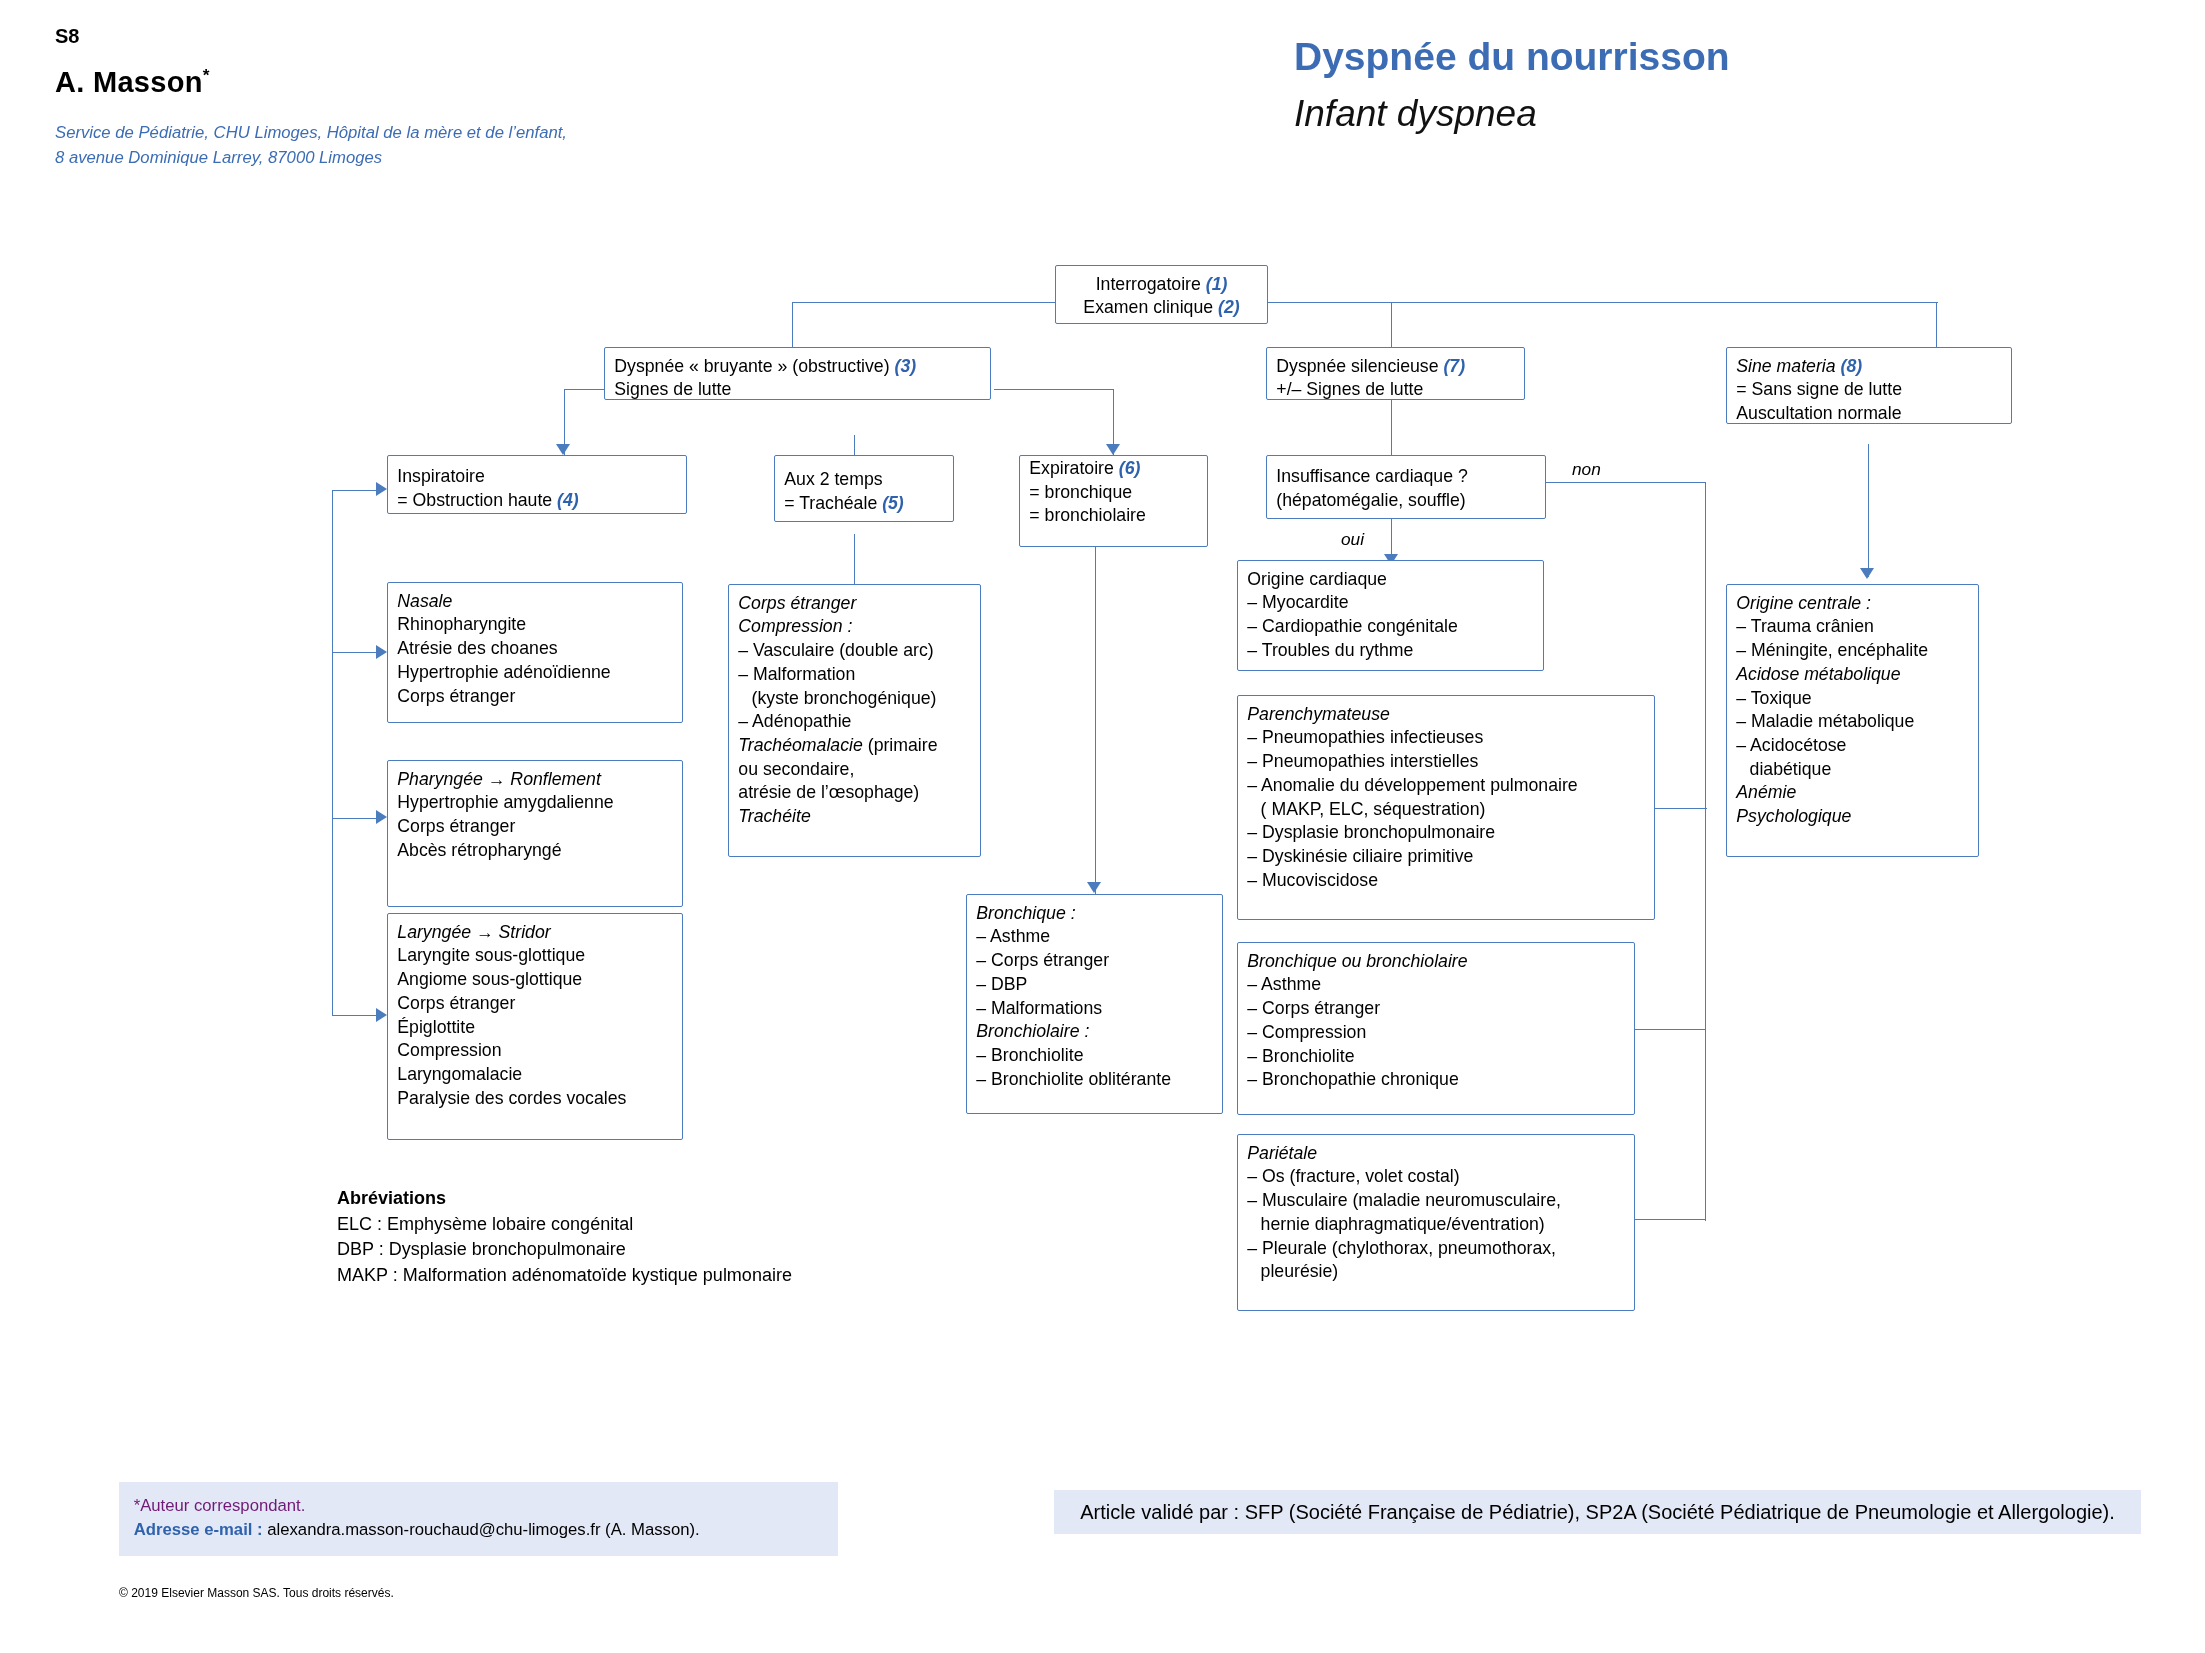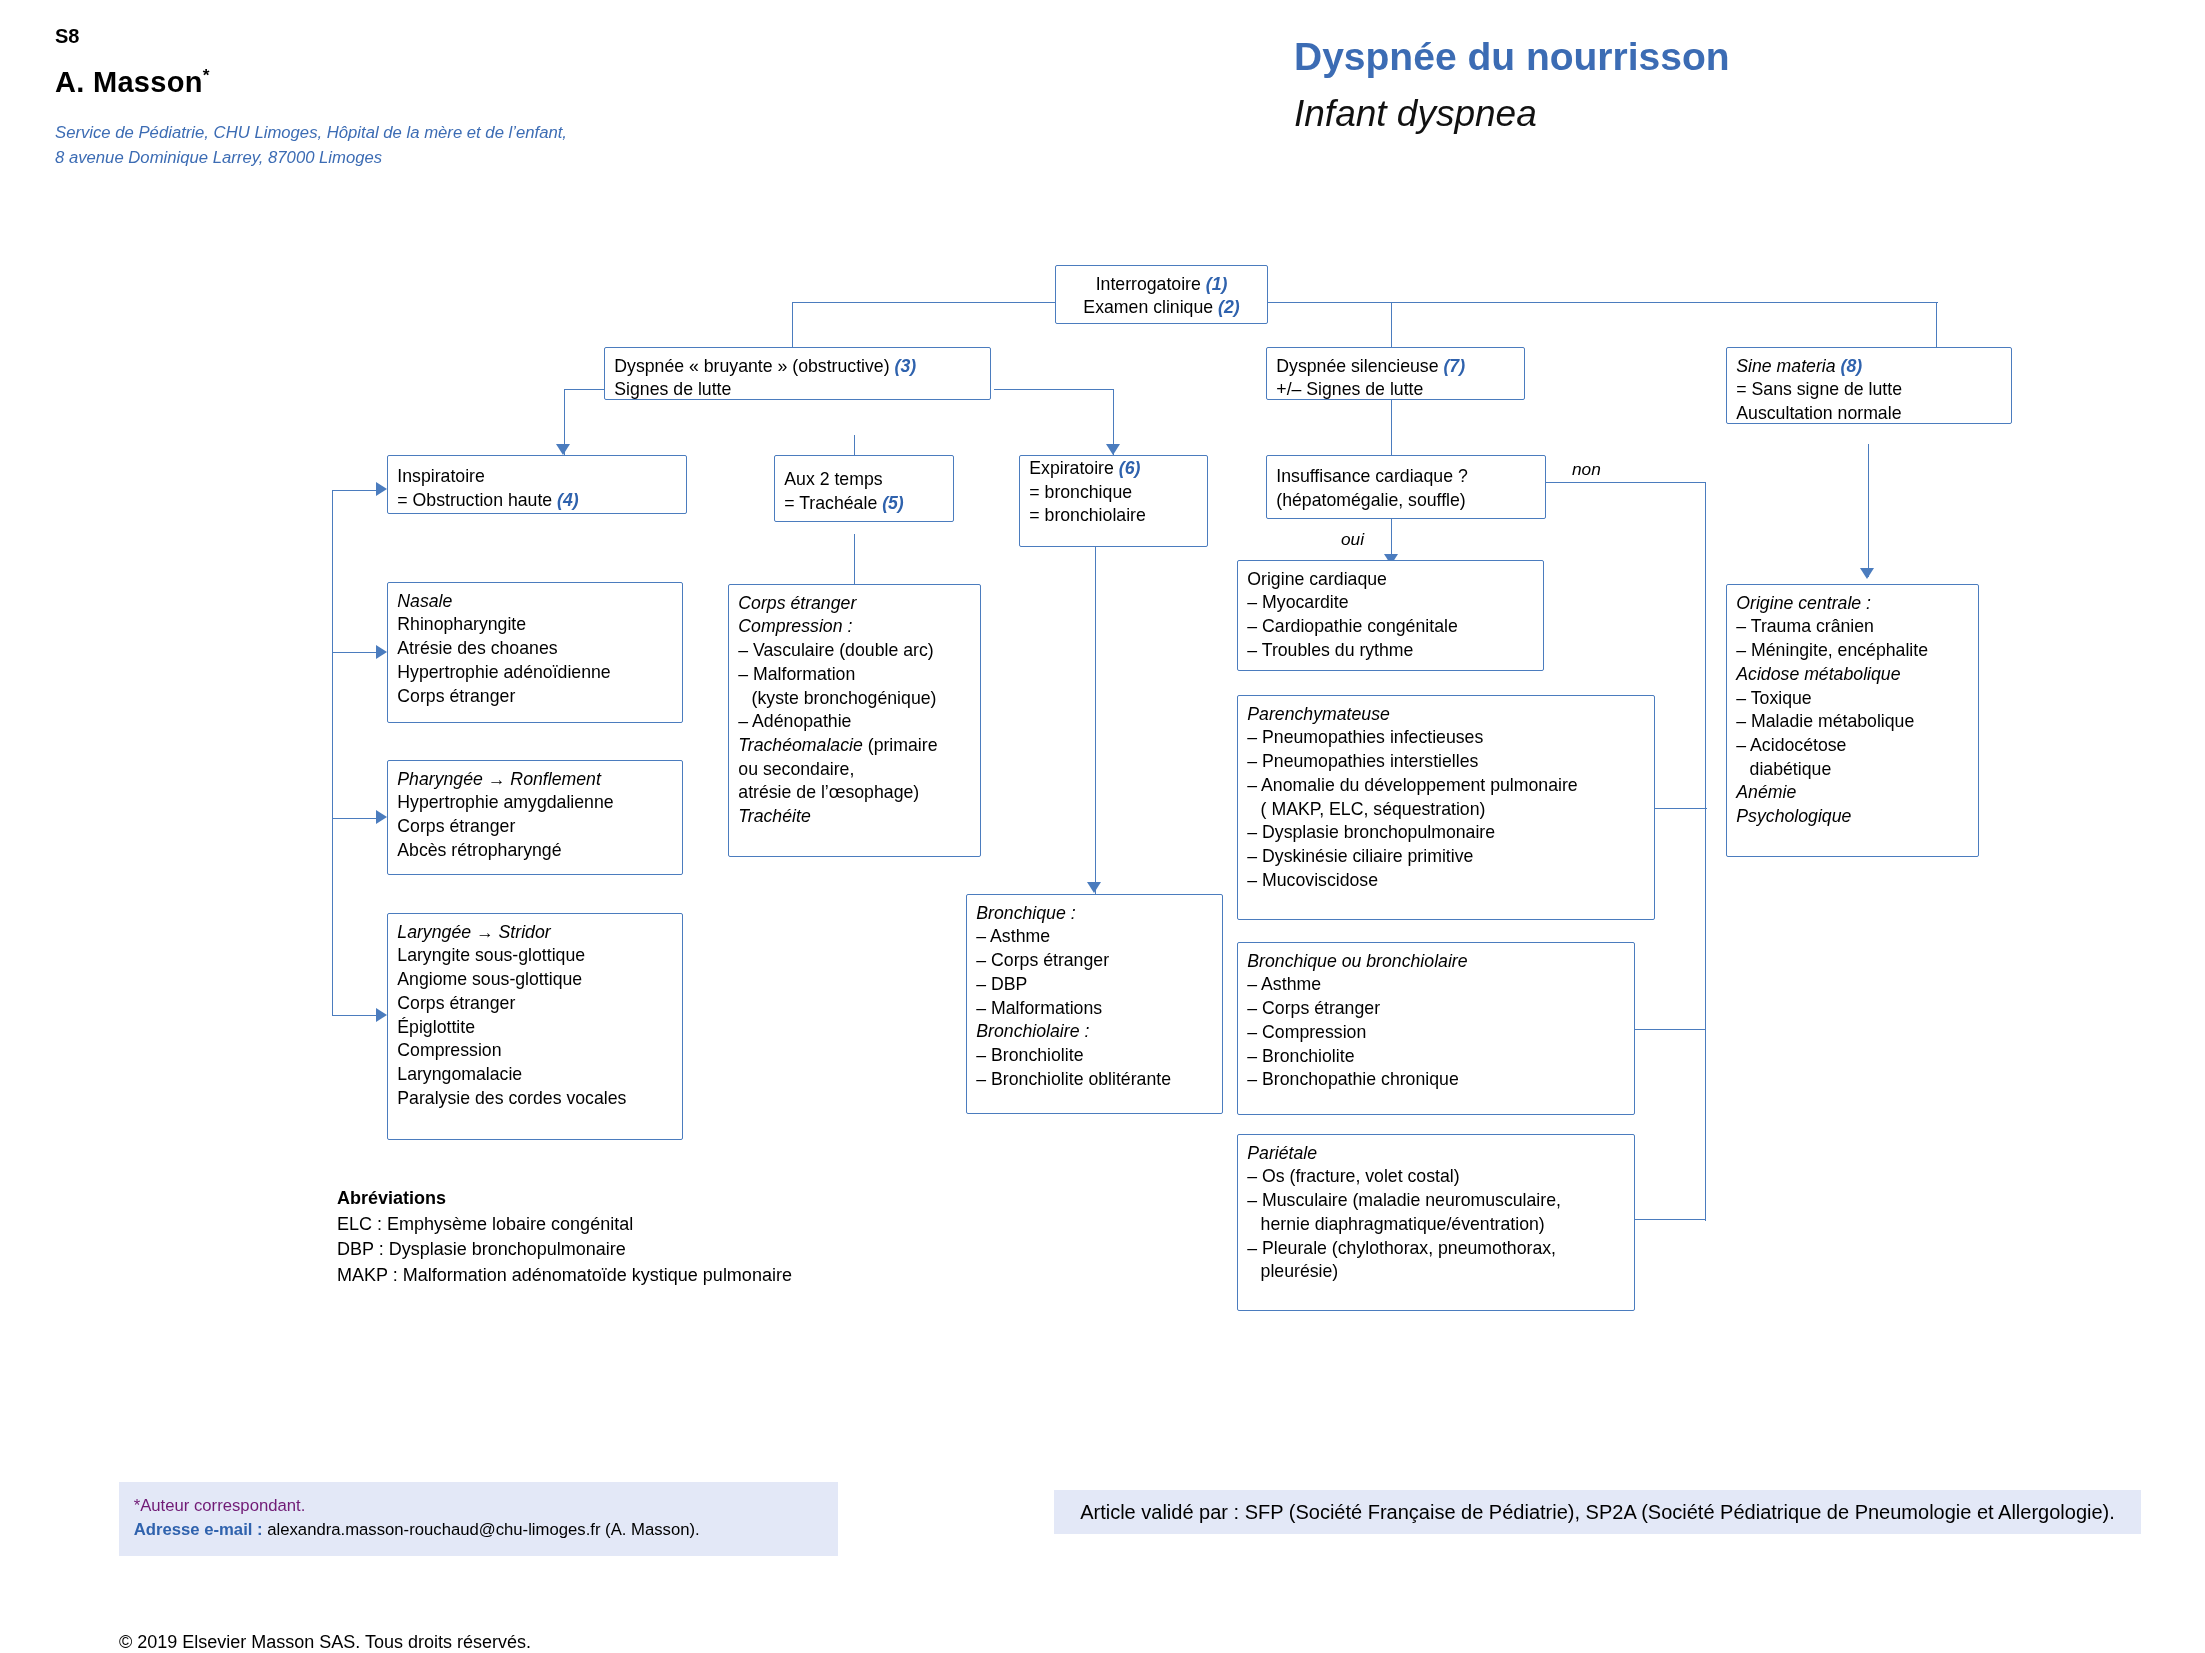--- a/index.html
+++ b/index.html
@@ -33,21 +33,21 @@
 
   .abbrev{position:absolute;left:337px;top:1186px;font-size:18px;line-height:1.42;color:#000;}
   .abbrev b{font-weight:bold;}
 
   .footer-l{position:absolute;left:119px;top:1482px;width:719px;background:#e3e8f7;padding:12px 14.7px 13.3px 14.7px;
             box-sizing:border-box;font-size:16.7px;line-height:1.45;color:#000;}
   .footer-l .b1{color:#701a75;}
   .footer-l .b2{color:#2f62ad;font-weight:bold;}
   .footer-r{position:absolute;left:1054px;top:1490px;width:1087px;background:#e3e8f7;padding:10.7px 12px;
             box-sizing:border-box;font-size:20px;color:#000;text-align:center;}
-  .copy{position:absolute;left:119px;top:1586px;font-size:18px;color:#000;margin-top:46px;}
+  .copy{position:absolute;left:119px;top:1586px;font-size:12px;color:#000;}
 </style>
 </head>
 <body>
 
 <div id="page">
 
   <div class="page-num">S8</div>
 
   <div class="author"><span>A. Masson</span><sup>*</sup></div>
 
@@ -154,21 +154,21 @@
   </div>
 
   <div class="box" style="left:387px;top:582px;width:296px;height:141px;">
     <div class="it">Nasale</div>
     <div>Rhinopharyngite</div>
     <div>Atrésie des choanes</div>
     <div>Hypertrophie adénoïdienne</div>
     <div>Corps étranger</div>
   </div>
 
-  <div class="box" style="left:387px;top:760px;width:296px;height:115px;">
+  <div class="box" style="left:387px;top:760px;width:296px;height:147px;">
     <div class="it">Pharyngée → Ronflement</div>
     <div>Hypertrophie amygdalienne</div>
     <div>Corps étranger</div>
     <div>Abcès rétropharyngé</div>
   </div>
 
   <div class="box" style="left:387px;top:913px;width:296px;height:227px;">
     <div class="it">Laryngée → Stridor</div>
     <div>Laryngite sous-glottique</div>
     <div>Angiome sous-glottique</div>

